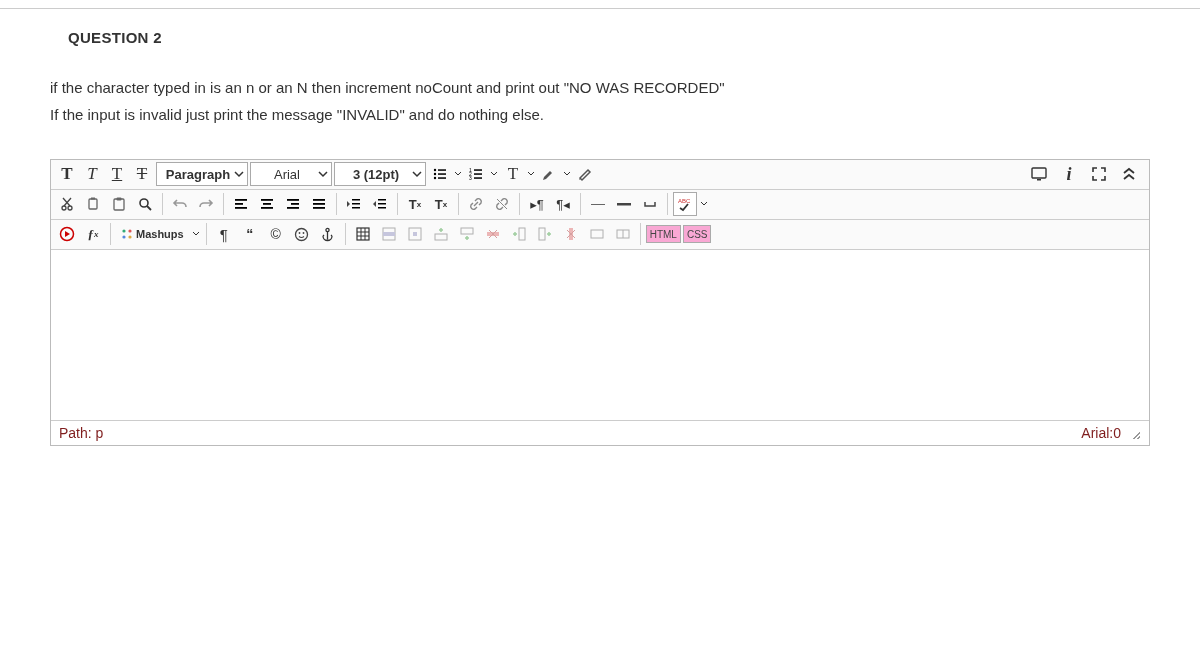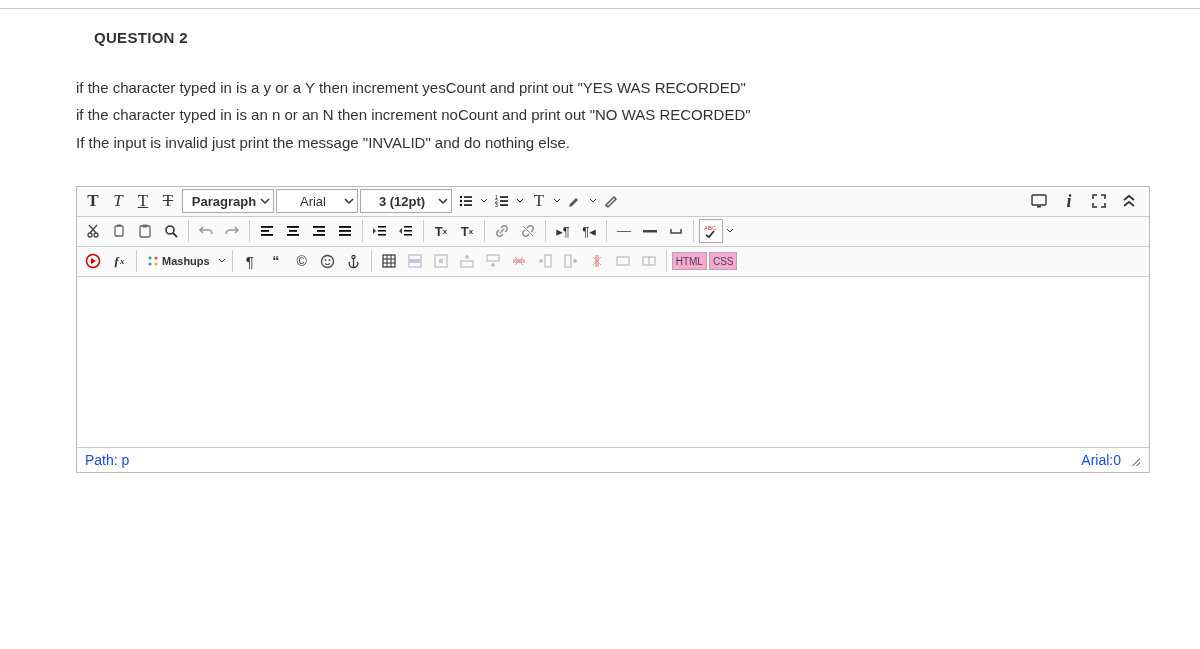--- a/index.html
+++ b/index.html
@@ -5,21 +5,21 @@
 * { box-sizing: border-box; margin: 0; padding: 0; }
 body {
   font-family: "Helvetica Neue", Helvetica, Arial, sans-serif;
   font-size: 15px;
   color: #333;
   background: #fff;
   padding: 0;
   width: 1200px;
 }
 .topline { height: 1px; background: #ccc; margin-top: 8px; }
-.content { padding: 20px 50px 0 76px; }
+.content { padding: 20px 50px 0 50px; }
 .qtitle { font-weight: 700; font-size: 15px; margin-left: 18px; margin-bottom: 18px; letter-spacing: .3px; }
 .qbody p { line-height: 1.55; margin-bottom: 4px; font-size: 15px; }
 .qbody .spacer { height: 12px; }
 .editor-wrap { margin: 32px 0 0 0; border: 1px solid #bbb; background: #fff; }
 .toolbar-row {
   display: flex; align-items: center; border-bottom: 1px solid #ccc;
   padding: 2px 4px; gap: 2px; background: #fafafa;
   min-height: 30px; flex-wrap: nowrap;
 }
 .tbtn, .tsel, .ticon {
@@ -29,21 +29,21 @@
 }
 .tsel { border: 1px solid #aaa; background: #fff; padding: 0 14px 0 6px; position: relative; font-size: 13px; }
 .tsel .caret { position: absolute; right: 3px; top: 50%; transform: translateY(-50%); }
 .caret svg, .smallcaret svg { display:block; }
 .sep { width: 1px; background: #ccc; height: 22px; margin: 0 3px; }
 .group { display: flex; align-items: center; gap: 1px; }
 .rtool { margin-left: auto; display: flex; gap: 6px; padding-right: 4px; }
 .smallcaret { width: 10px; display:inline-flex; align-items:center; justify-content:center; }
 .editor-body { min-height: 170px; padding: 8px; font-size: 14px; }
 .statusbar {
-  border-top: 1px solid #ccc; display: flex; padding: 4px 8px; font-size: 14px; color: #1d4ed8; align-items:center;
+  border-top: 1px solid #ccc; display: flex; padding: 4px 8px; font-size: 14px; color: #7f1d1d; align-items:center;
 }
 .statusbar .words { margin-left: auto; }
 .resize-grip { width:14px; height:14px; margin-left:6px; position:relative; }
 .resize-grip::before {
   content:''; position:absolute; right:1px; bottom:1px; width:10px; height:10px;
   background:
     linear-gradient(135deg, transparent 0 60%, #999 60% 70%, transparent 70% 80%, #999 80% 90%, transparent 90%);
 }
 .serif { font-family: Georgia, 'Times New Roman', serif; }
 .boxbtn {
@@ -54,21 +54,20 @@
 .w90{min-width:92px;} .w80{min-width:82px;text-align:right;}
 </style>
 </head>
 <body>
 
 <div class="topline"></div>
 <div class="content">
   <div class="qtitle">QUESTION 2</div>
   <div class="qbody">
     <div class="spacer"></div>
-    <p>if the character typed in is a y or a Y then increment yesCount and print out "YES WAS RECORDED"</p>
     <p>if the character typed in is an n or an N then increment noCount and print out "NO WAS RECORDED"</p>
     <p>If the input is invalid just print the message "INVALID" and do nothing else.</p>
   </div>
 
   <div class="editor-wrap">
 
     <div class="toolbar-row">
       <div class="group">
         <button class="tbtn serif" style="font-weight:700;font-size:17px;">T</button>
         <button class="tbtn serif" style="font-style:italic;font-size:17px;">T</button>

